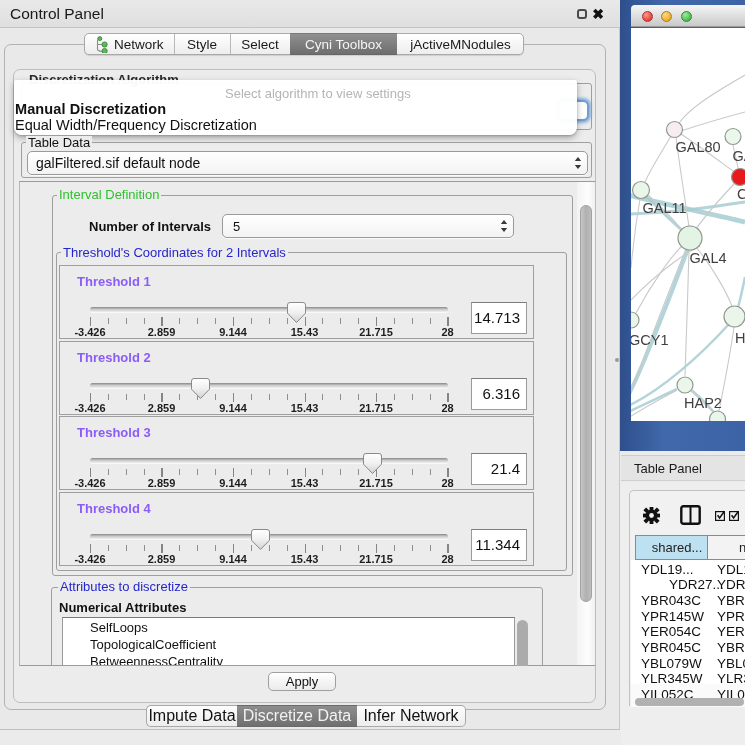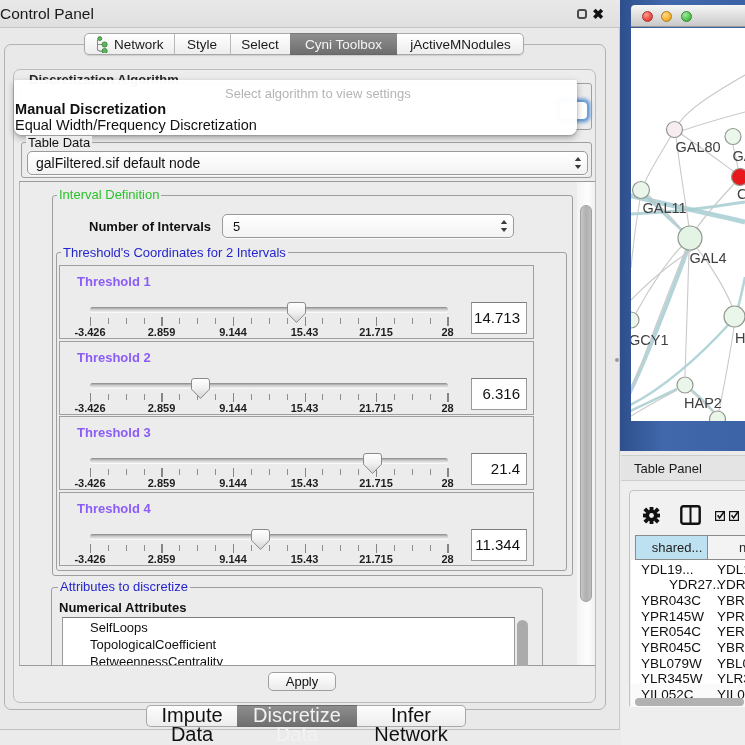--- a/index.html
+++ b/index.html
@@ -5,21 +5,21 @@
 * { margin:0; padding:0; box-sizing:border-box; }
 html,body { width:745px; height:745px; overflow:hidden; background:#ebebeb; }
 body, div, span { font-family:"Liberation Sans", sans-serif; }
 #app { position:relative; width:745px; height:745px; background:#ebebeb; }
 
 
 #cp { position:absolute; left:0; top:0; width:620px; height:730px;
   background:#e9e9e9; border-right:1px solid #c9c9c9; border-bottom:1px solid #bfbfbf; }
 #cptitle { position:absolute; left:0; top:0; width:620px; height:28px;
   background:linear-gradient(#e9e9e9,#dfdfdf); border-bottom:1px solid #c4c4c4;
-  font-size:15.5px; color:#1a1a1a; line-height:28px; }
+  font-size:15.5px; color:#1a1a1a; line-height:28px; padding-left:10px; }
 #cpfloat { position:absolute; left:577px; top:9px; width:10px; height:10px;
   border:2px solid #4a4a4a; border-radius:3px; }
 #cpclose { position:absolute; left:590px; top:4px; width:16px; height:20px;
   font-size:14px; font-weight:bold; color:#111; line-height:20px; text-align:center; }
 
 
 #pane { position:absolute; left:4px; top:44px; width:602px; height:666px;
   border:1px solid #b2b2b2; border-radius:7px; background:#e9e9e9; }
 #inner { position:absolute; left:13px; top:69px; width:583px; height:634px;
   border:1px solid #bdbdbd; border-radius:7px; background:#ececec; }
@@ -76,21 +76,21 @@
 #attrlist div { padding-left:27px; height:17px; line-height:17px; }
 #listbar { position:absolute; left:517px; top:620px; width:11px; height:46px;
   border-radius:6px 6px 0 0; background:#ababab; }
 
 
 #apply { position:absolute; left:268px; top:672px; width:68px; height:19px;
   background:linear-gradient(#ffffff,#ebebeb); border:1px solid #9f9f9f; border-radius:5px;
   font-size:13px; color:#111; text-align:center; line-height:17px; }
 
 
-.btab { position:absolute; top:705px; height:21.5px; font-size:20px; color:#111;
+.btab { position:absolute; top:705px; height:21.5px; font-size:16px; color:#111;
   background:linear-gradient(#fdfdfd,#ededed); border-top:1px solid #a8a8a8;
   border-bottom:1px solid #a8a8a8; line-height:19px; text-align:center; }
 
 
 #net { position:absolute; left:620px; top:0; width:125px; height:451px;
   background:linear-gradient(90deg,#2e4f8c,#4168ab 35%,#3c63a5); }
 #nettitle { position:absolute; left:11px; top:5px; width:114px; height:22px;
   background:linear-gradient(#f6f6f6,#c9c9c9); border-radius:4px 0 0 0;
   border-bottom:1px solid #9a9a9a; }
 .light { position:absolute; top:6px; width:11px; height:11px; border-radius:50%; }

